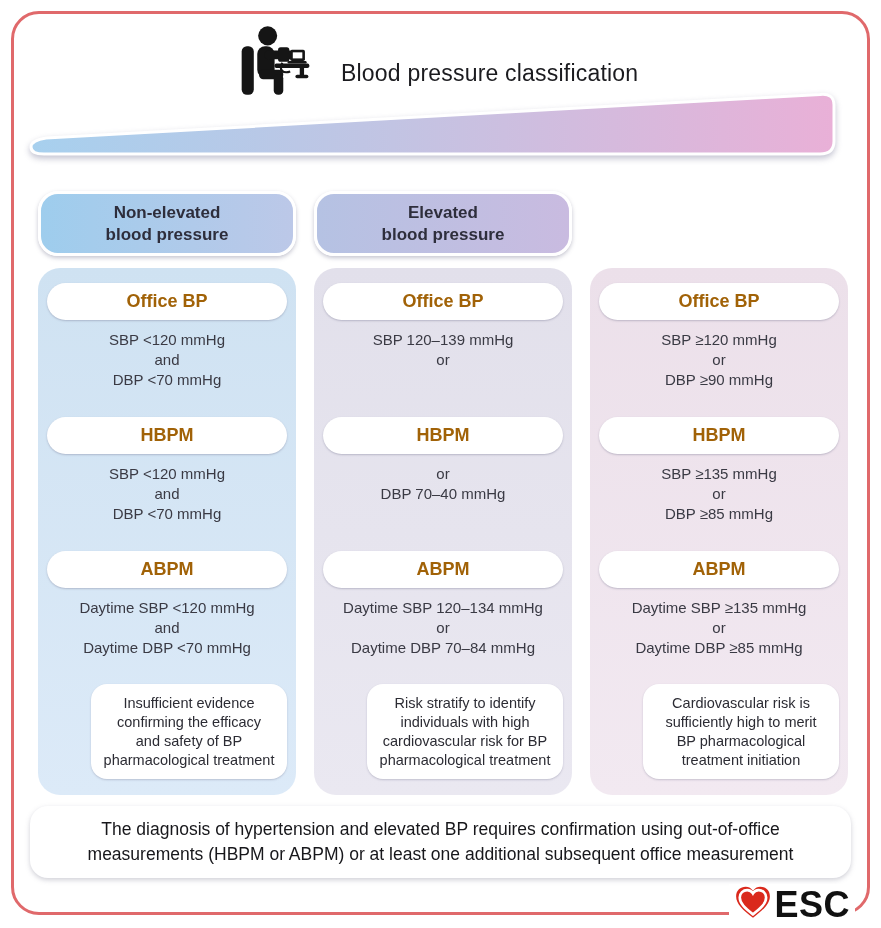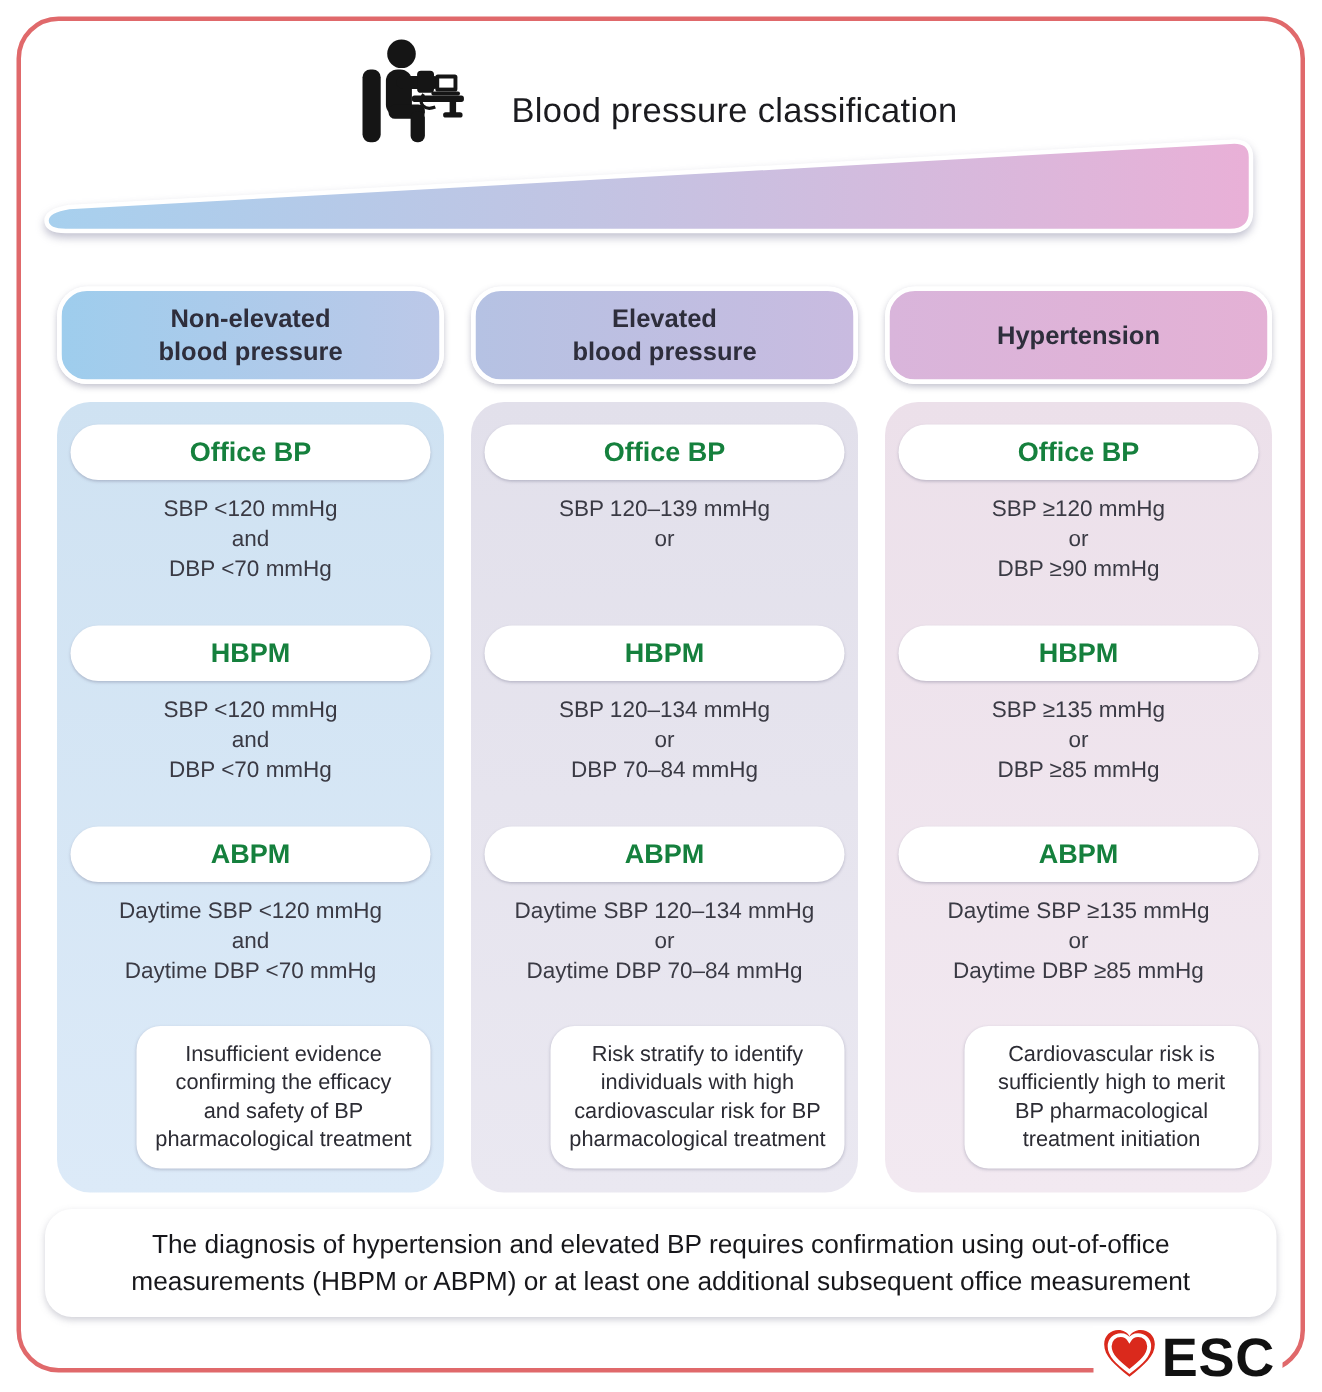--- a/index.html
+++ b/index.html
@@ -22,21 +22,21 @@
     color:#2e2e3c;line-height:22px;text-align:center;}
   .h0{background:linear-gradient(90deg,#9ecded,#bcc8e8);}
   .h1{background:linear-gradient(90deg,#b5c2e3,#c9bbe0);}
   .h2{background:linear-gradient(90deg,#d9b5db,#e4b1d5);}
   .panel{top:268px;height:527px;border-radius:22px;}
   .p0{background:linear-gradient(180deg,#cfe2f2,#dceaf8);}
   .p1{background:linear-gradient(180deg,#e2e0eb,#eae8f1);}
   .p2{background:linear-gradient(180deg,#ece0ea,#f2e9f1);}
   .sec-label{position:absolute;left:9px;right:9px;height:37px;background:#fff;border-radius:19px;
     box-shadow:0 1px 2px rgba(100,100,130,.35);display:flex;align-items:center;justify-content:center;
-    font-weight:bold;font-size:18px;color:#15803d;}
+    font-weight:bold;font-size:18px;color:#a16207;}
   .lab0{top:15px}.lab1{top:149px}.lab2{top:283px}
   .vals{position:absolute;left:0;right:0;text-align:center;font-size:15px;color:#3a3a44;line-height:20px;}
   .v0{top:62px}.v1{top:196px}.v2{top:330px}
   .note{position:absolute;left:9px;right:9px;top:416px;height:95px;background:#fff;border-radius:16px;
     box-shadow:0 1px 2px rgba(100,100,130,.3);display:flex;align-items:center;justify-content:center;
     text-align:center;font-size:14.5px;color:#2c2c34;line-height:19px;padding:6px 12px;box-sizing:border-box;margin-left:44px;}
   
   .footer{position:absolute;left:30px;top:806px;width:821px;height:72px;background:#fff;border-radius:18px;
     box-shadow:0 2px 5px rgba(120,120,140,.35);display:flex;flex-direction:column;align-items:center;
     justify-content:center;font-size:17.5px;color:#17171b;line-height:25px;text-align:center;}
@@ -87,24 +87,20 @@
   </div>
 
   <div class="colbox col-header h0 x0">
     <div>Non-elevated</div>
     <div>blood pressure</div>
   </div>
   <div class="colbox col-header h1 x1">
     <div>Elevated</div>
     <div>blood pressure</div>
   </div>
-  <div class="colbox col-header h2 x2">
-    <div>Hypertension</div>
-    <div></div>
-  </div>
 
   <div class="colbox panel p0 x0">
     <div class="sec-label lab0">Office BP</div>
     <div class="vals v0">
       <div>SBP &lt;120 mmHg</div>
       <div>and</div>
       <div>DBP &lt;70 mmHg</div>
     </div>
     <div class="sec-label lab1">HBPM</div>
     <div class="vals v1">
@@ -122,23 +118,22 @@
   </div>
 
   <div class="colbox panel p1 x1">
     <div class="sec-label lab0">Office BP</div>
     <div class="vals v0">
       <div>SBP 120–139 mmHg</div>
       <div>or</div>
     </div>
     <div class="sec-label lab1">HBPM</div>
     <div class="vals v1">
-      <div>SBP 120–134 mmHg</div>
       <div>or</div>
-      <div>DBP 70–84 mmHg</div>
+      <div>DBP 70–40 mmHg</div>
     </div>
     <div class="sec-label lab2">ABPM</div>
     <div class="vals v2">
       <div>Daytime SBP 120–134 mmHg</div>
       <div>or</div>
       <div>Daytime DBP 70–84 mmHg</div>
     </div>
     <div class="note">Risk stratify to identify individuals with high cardiovascular risk for BP pharmacological treatment</div>
   </div>
 

